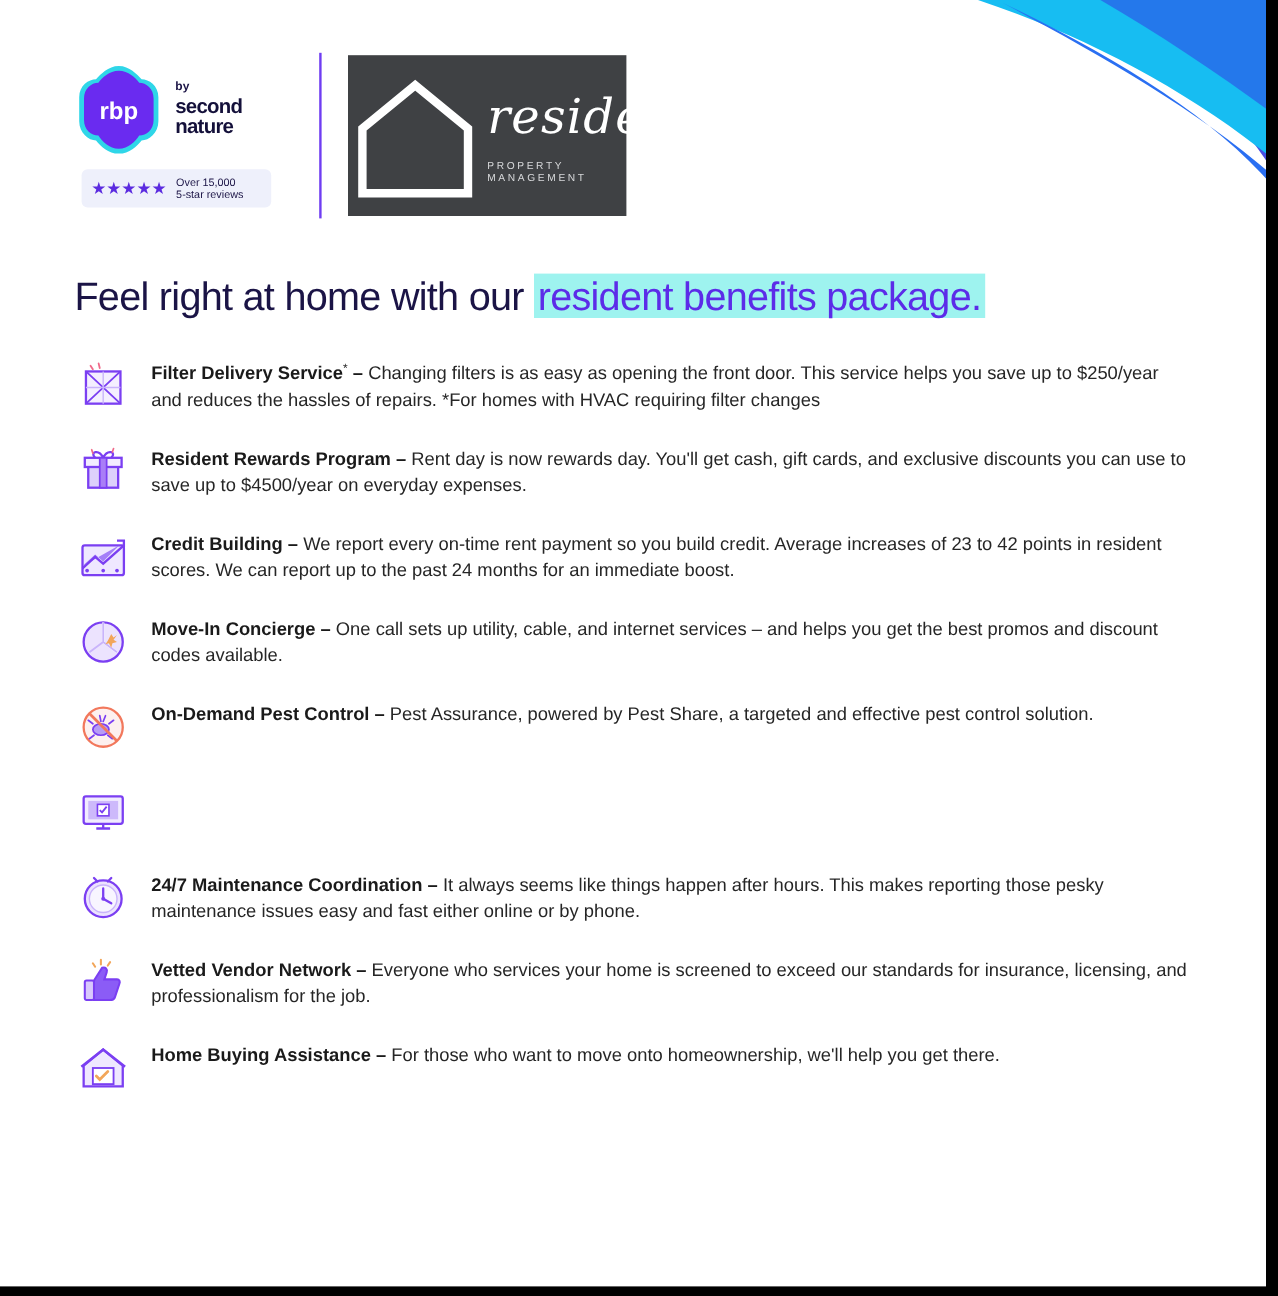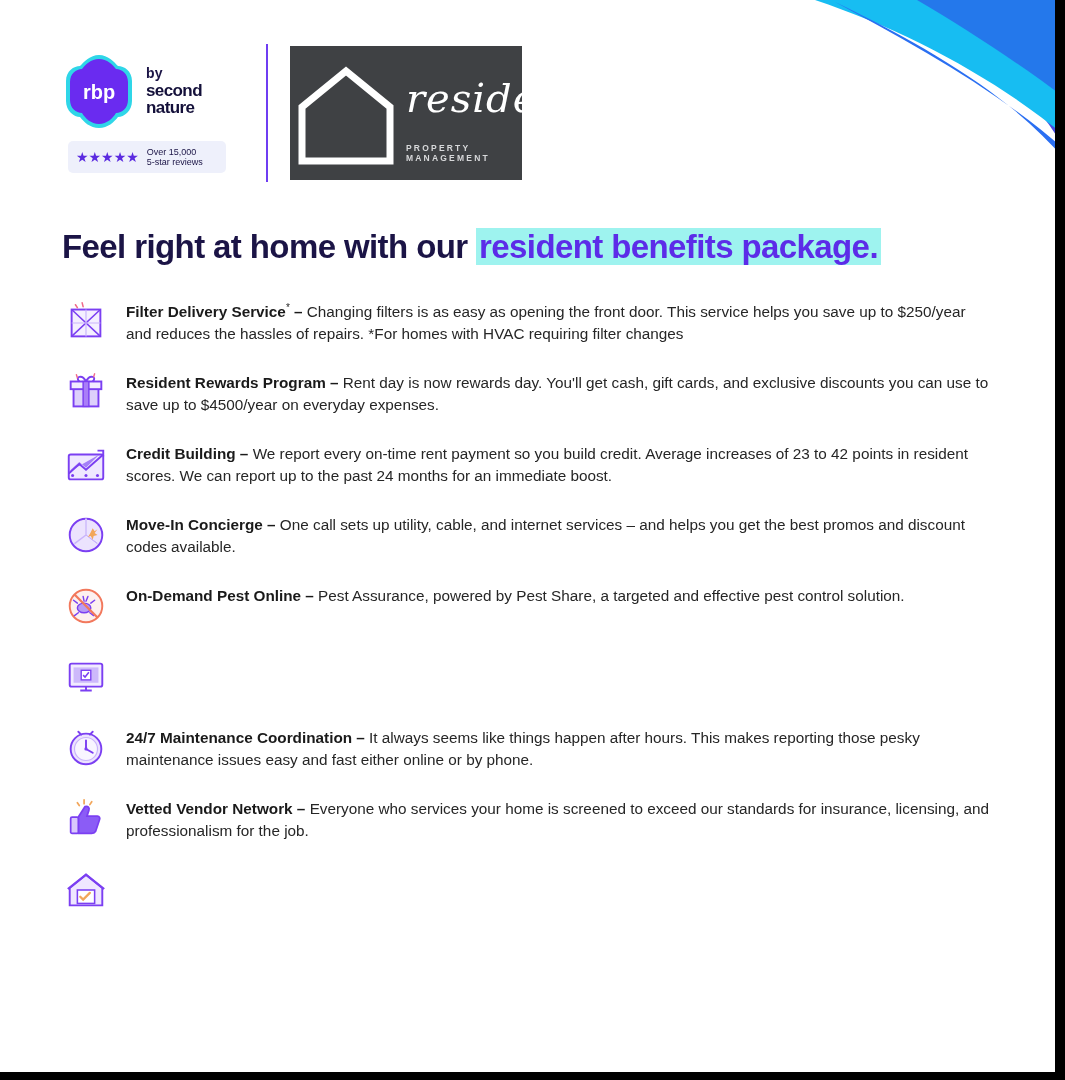--- a/index.html
+++ b/index.html
@@ -66,21 +66,21 @@
     height: 78px;
   }
   .rbp-badge .petal {
     position: absolute;
     inset: 0;
   }
   .rbp-text {
     line-height: 1.04;
   }
   .rbp-by {
-    font-size: 14px;
+    font-size: 10px;
     color: #1b1446;
     font-weight: 700;
     letter-spacing: .2px;
     margin-bottom: 1px;
   }
   .rbp-sn {
     font-size: 17px;
     font-weight: 800;
     color: #14103a;
     letter-spacing: -0.6px;
@@ -135,34 +135,34 @@
     top: 18px;
     color: #ffffff;
     font-family: "DejaVu Serif", serif;
     font-style: italic;
     font-size: 40px;
     letter-spacing: 1px;
   }
   .reside-sub {
     position: absolute;
     left: 118px;
-    bottom: 6px;
+    bottom: 16px;
     color: #d7d8da;
     font-size: 8.5px;
     letter-spacing: 2.2px;
-    font-weight: 700;
+    font-weight: 400;
   }
 
   
   .headline {
     position: absolute;
     top: 228px;
     left: 62px;
     font-size: 33px;
-    font-weight: 700;
+    font-weight: 400;
     letter-spacing: -0.6px;
     color: #1b1446;
     white-space: nowrap;
   }
   .headline .hl {
     color: #5c2ce8;
     background: #9ef3ef;
     padding: 0 3px;
     box-shadow: 0 -2px 0 0 #9ef3ef inset;
   }
@@ -324,21 +324,21 @@
       </div>
       <div class="benefit">
         <div class="bicon">
           <svg viewBox="0 0 48 48" width="46" height="46">
             <circle cx="24" cy="24" r="17" fill="#fdf0ef" stroke="#f2785c" stroke-width="2"></circle>
             <ellipse cx="22" cy="26" rx="7" ry="5" fill="#b79bf5" stroke="#7b3ff2" stroke-width="1.5"></ellipse>
             <path d="M15 21 l-4 -3 M29 21 l4 -3 M16 31 l-4 3 M28 31 l4 3 M22 19 l-1 -5 M24 19 l2 -5" stroke="#7b3ff2" stroke-width="1.5" stroke-linecap="round"></path>
             <path d="M12 12 L36 36" stroke="#f2785c" stroke-width="2.4"></path>
           </svg>
         </div>
-        <div class="btext"><span class="btitle">On-Demand Pest Online</span><span class="sup"></span><span class="btitle"> – </span><span>Pest Assurance, powered by Pest Share, a targeted and effective pest control solution.</span><span class="bnote"></span></div>
+        <div class="btext"><span class="btitle">On-Demand Pest Control</span><span class="sup"></span><span class="btitle"> – </span><span>Pest Assurance, powered by Pest Share, a targeted and effective pest control solution.</span><span class="bnote"></span></div>
       </div>
       <div class="benefit">
         <div class="bicon">
           <svg viewBox="0 0 48 48" width="46" height="46">
             <rect x="7" y="10" width="34" height="24" rx="2" fill="#f1ebff" stroke="#7b3ff2" stroke-width="2"></rect>
             <rect x="11" y="14" width="26" height="16" fill="#cdb9fb"></rect>
             <path d="M18 38 h12 M24 34 v4" stroke="#7b3ff2" stroke-width="2"></path>
             <rect x="19" y="17" width="10" height="10" fill="#ffffff" stroke="#7b3ff2" stroke-width="1.4"></rect>
             <path d="M21 22 l2 2 4 -5" stroke="#7b3ff2" stroke-width="1.6" fill="none"></path>
           </svg>
@@ -368,18 +368,19 @@
       </div>
       <div class="benefit">
         <div class="bicon">
           <svg viewBox="0 0 48 48" width="46" height="46">
             <path d="M24 8 L41 22 L41 40 L7 40 L7 22 Z" fill="#efe7ff" stroke="#7b3ff2" stroke-width="2"></path>
             <rect x="15" y="24" width="18" height="14" fill="#ffffff" stroke="#7b3ff2" stroke-width="1.6"></rect>
             <path d="M18 31 l3 3 7 -7" stroke="#f2a65a" stroke-width="2.4" fill="none" stroke-linecap="round"></path>
             <path d="M5 23 L24 8 L43 23" fill="none" stroke="#7b3ff2" stroke-width="2.2"></path>
           </svg>
         </div>
+        <div class="btext"><span class="btitle">Home Buying Assistance</span><span class="sup"></span><span class="btitle"> – </span><span>For those who want to move onto homeownership, we'll help you get there.</span><span class="bnote"></span></div>
       </div>
     </div>
 
   <div class="frame-right"></div>
   <div class="frame-bottom"></div>
 </div>
 
 </body></html>

